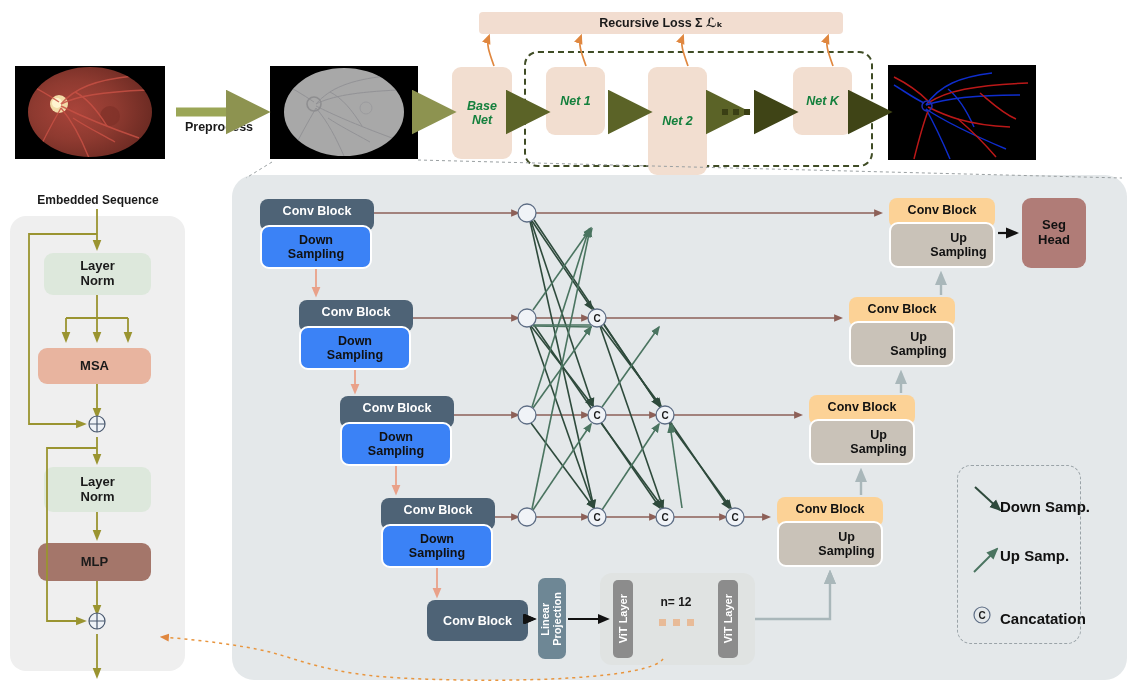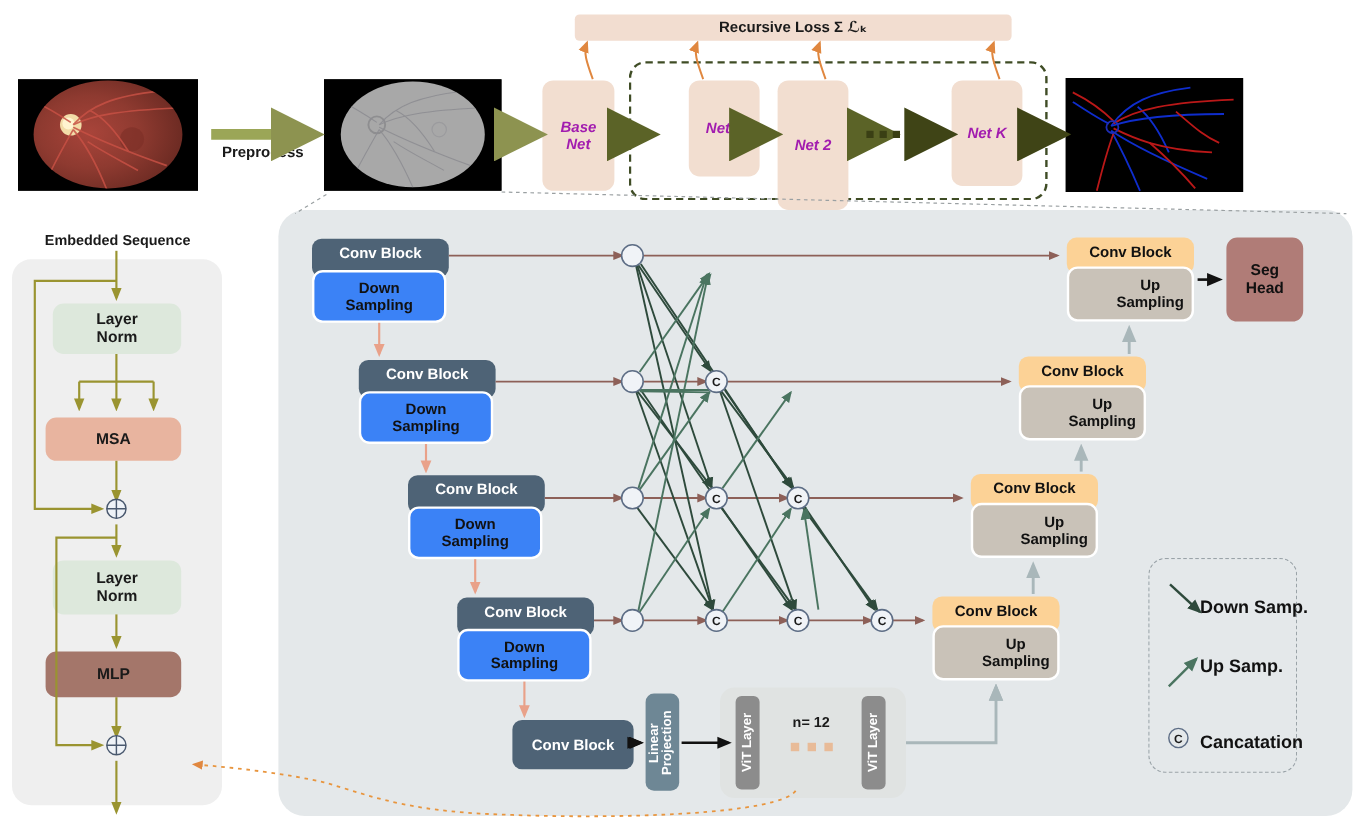--- a/index.html
+++ b/index.html
@@ -10,25 +10,25 @@
 
   
   #left-panel{left:10px;top:216px;width:175px;height:455px;background:#efefef;border-radius:16px;}
   #main-panel{left:232px;top:175px;width:895px;height:505px;background:#e4e8ea;border-radius:22px;}
   #vit-panel{left:600px;top:573px;width:155px;height:92px;background:#e0e3e2;border-radius:12px;}
   #legend-panel{left:957px;top:465px;width:122px;height:177px;border:1px dashed #9aa3a8;border-radius:14px;background:transparent;}
 
   
   #loss-bar{left:479px;top:12px;width:364px;height:22px;background:#f2ddd0;border-radius:4px;
             font-size:12.5px;font-weight:bold;color:#1a1a1a;}
-  .netbox{background:#f2ded0;border-radius:9px;font-style:italic;font-weight:bold;font-size:12.5px;color:#a21caf;}
+  .netbox{background:#f2ded0;border-radius:9px;font-style:italic;font-weight:bold;font-size:12.5px;color:#15803d;}
   #base-net{left:452px;top:67px;width:60px;height:92px;}
-  #net1{left:574px;top:67px;width:59px;height:80px;}
+  #net1{left:546px;top:67px;width:59px;height:68px;}
   #net2{left:648px;top:67px;width:59px;height:108px;}
-  #netk{left:793px;top:67px;width:59px;height:88px;}
+  #netk{left:793px;top:67px;width:59px;height:68px;}
   #dashed-recur{left:524px;top:51px;width:345px;height:112px;border:2.4px dashed #3f4c25;border-radius:14px;}
   #preprocess-label{left:176px;top:119px;width:86px;height:16px;font-size:12.5px;font-weight:600;}
   #embed-label{left:8px;top:193px;width:180px;height:16px;font-size:12px;font-weight:bold;}
 
   
   .photo{border:0;}
   #img-input{left:15px;top:66px;width:150px;height:93px;background:#000;overflow:hidden;}
   #img-prep{left:270px;top:66px;width:148px;height:93px;background:#000;overflow:hidden;}
   #img-out{left:888px;top:65px;width:148px;height:95px;background:#000;overflow:hidden;}
 

